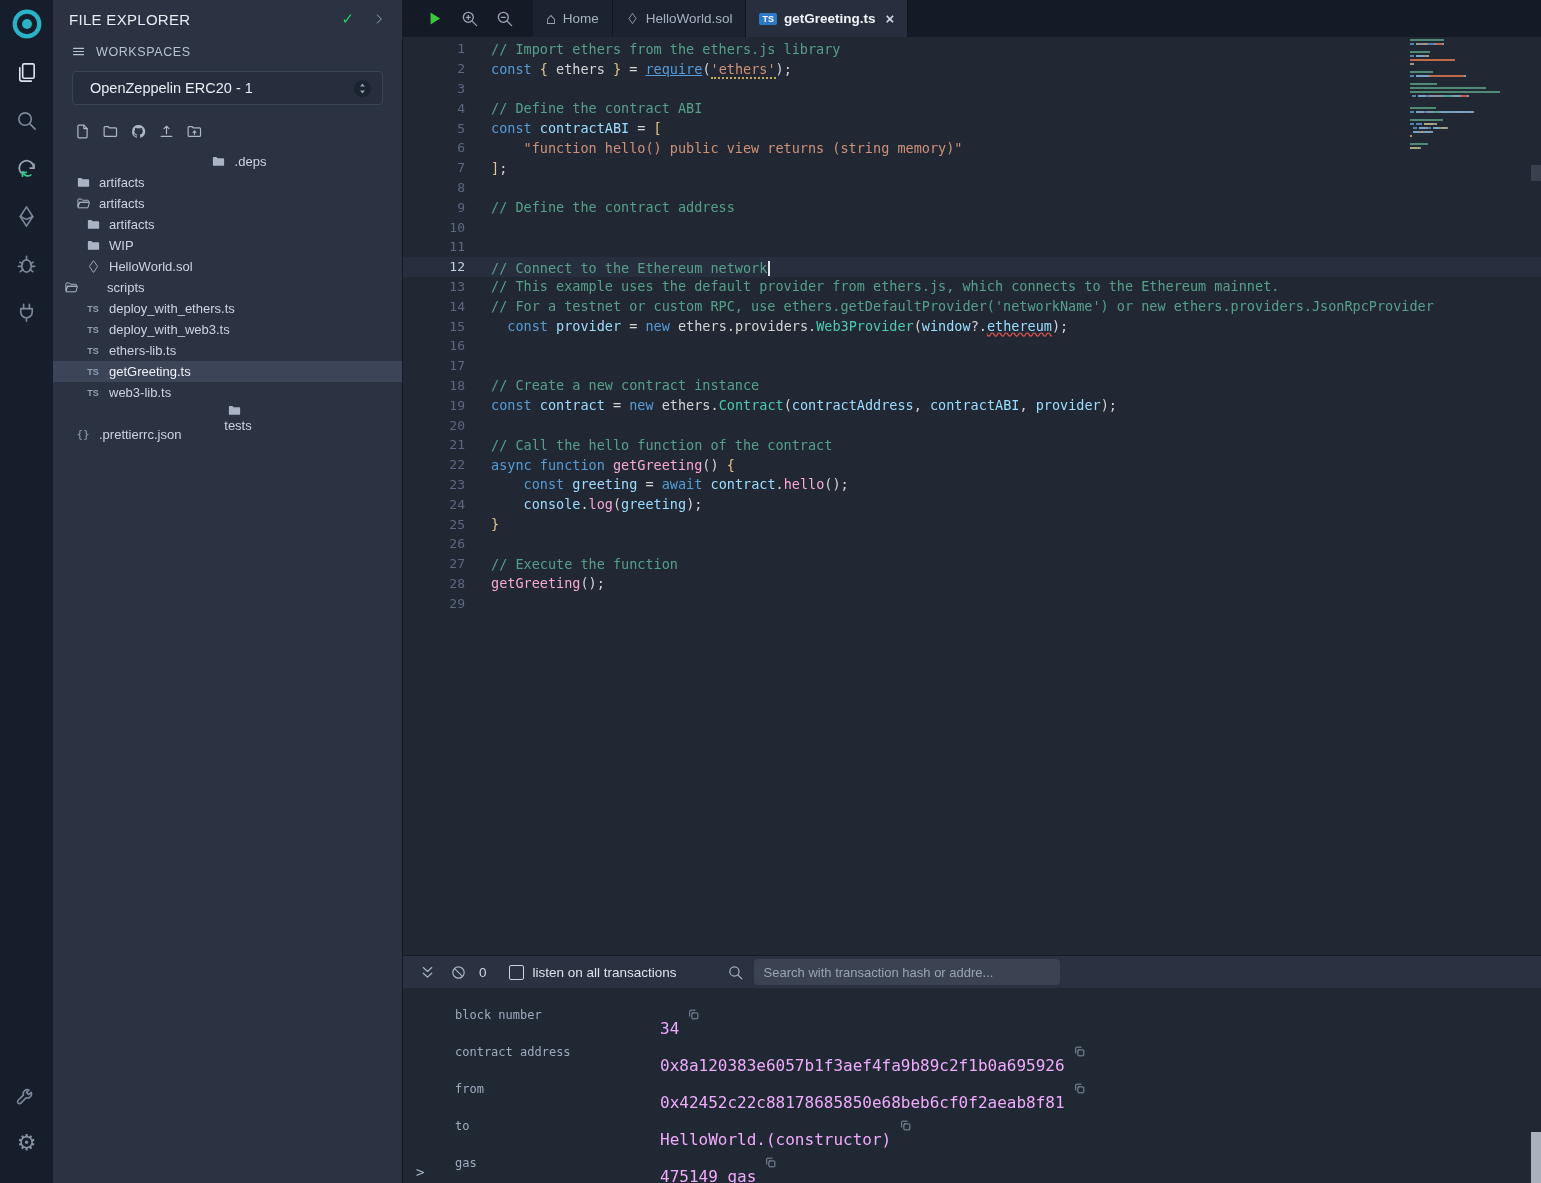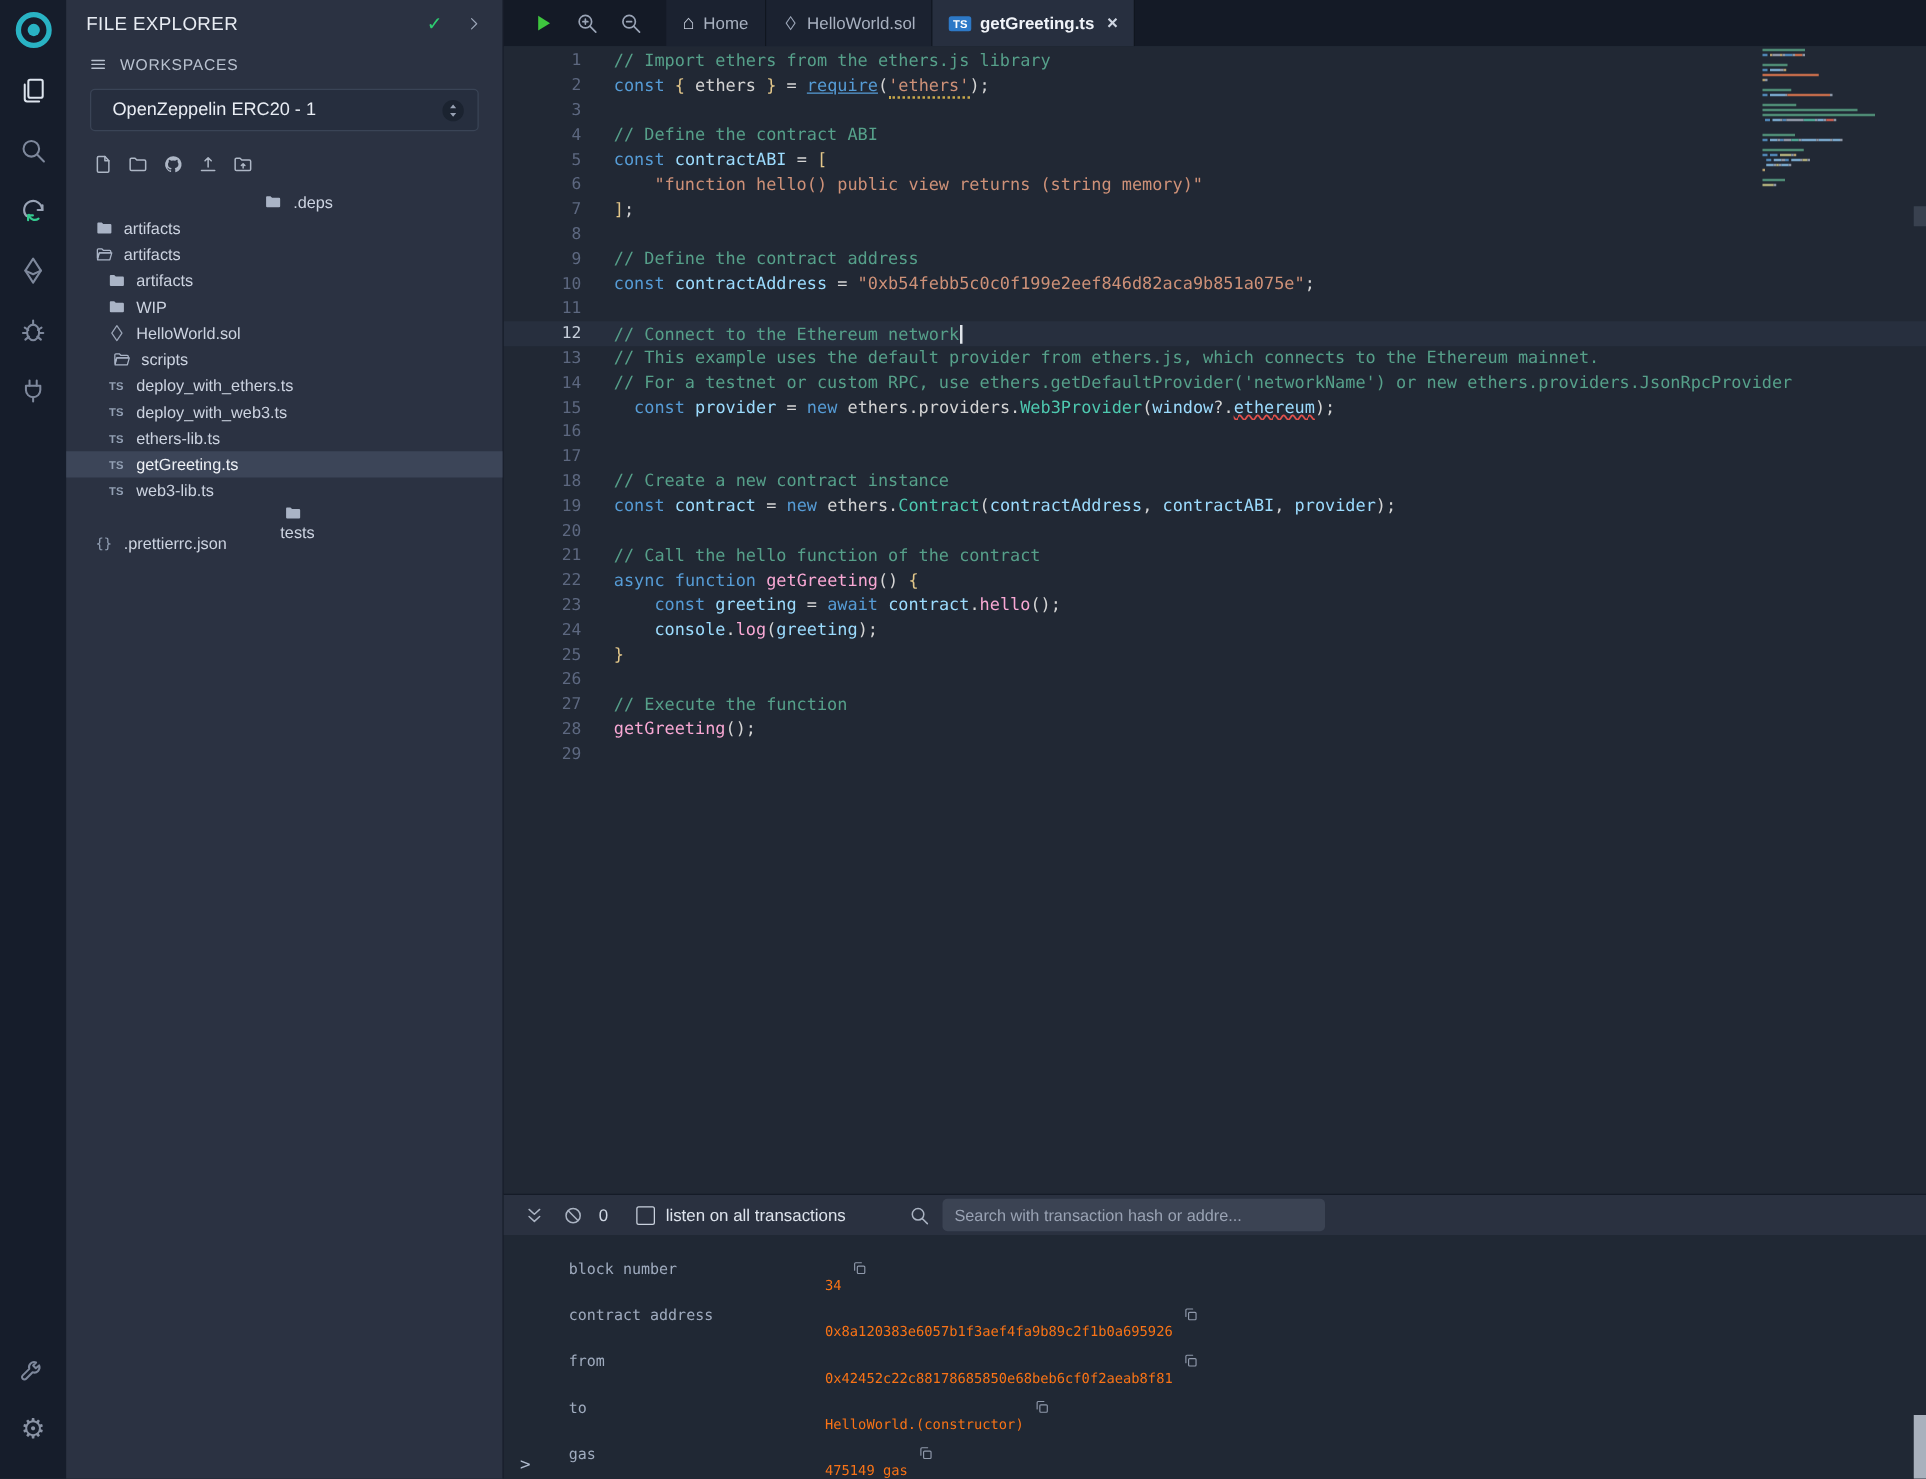--- a/index.html
+++ b/index.html
@@ -111,21 +111,21 @@
   .tt-check { margin-left:22px; width:15px; height:15px; border:1.4px solid #c9d1dd; border-radius:2px; background:transparent; cursor:pointer; }
   .tt-listen { margin-left:9px; color:#dde3ec; font-size:13.5px; }
   .tt-search-icon { margin-left:50px; }
   .tt-input { margin-left:10px; width:306px; height:26px; background:#3b4353; border:none; border-radius:4px;
     color:#dfe5ee; font-size:13px; padding:0 10px; outline:none; font-family:"Liberation Sans",sans-serif; }
   .tt-input::placeholder { color:#9aa3b4; }
 
   .term-body { flex:1; padding-top:8px; overflow:hidden; font-family:"DejaVu Sans Mono",monospace; }
   .term-row { display:flex; align-items:center; height:37px; padding-left:52px; }
   .term-key { width:205px; flex-shrink:0; font-size:12px; color:#9fabbe; }
-  .term-val { font-size:11px; color:#f97316;margin-top:28px; }
+  .term-val { font-size:16px; color:#f0abfc;margin-top:28px; }
   .term-copy { margin-left:8px; display:flex; color:#8f99ab; cursor:pointer; }
   .term-copy svg { width:13px; height:13px; }
   .term-prompt { position:absolute; left:13px; bottom:3px; font-family:"DejaVu Sans Mono",monospace; font-size:14px; color:#aeb9cc; }
 
   
   .win-thumb-bottom { position:absolute; right:0; bottom:0; width:10px; height:51px; background:#a9b1bd; cursor:pointer; }
 </style>
 </head>
 <body>
 
@@ -292,21 +292,21 @@
           <span class="tree-label">WIP</span>
         </div>
         <div class="tree-row" style="padding-left: 31px;">
           <span class="tree-icon">
             <svg viewBox="0 0 24 24" fill="none" stroke="#9aa4b6" stroke-width="1.6" stroke-linejoin="round">
               <path d="M12 2.5L5.5 12 12 21.5 18.5 12z"></path>
             </svg>
           </span>
           <span class="tree-label">HelloWorld.sol</span>
         </div>
-        <div class="tree-row" style="padding-left: 35px;">
+        <div class="tree-row" style="padding-left: 9px; gap: 20px;">
           <span class="tree-icon">
             <svg viewBox="0 0 24 24" fill="none" stroke="#aab4c6" stroke-width="1.6" stroke-linejoin="round">
               <path d="M3 6.2c0-.8.6-1.4 1.4-1.4h4.2l2 2h8.2c.8 0 1.4.6 1.4 1.4V10H5.5L3 17z"></path>
               <path d="M5.5 10h16L19 18.9H3.2z"></path>
             </svg>
           </span>
           <span class="tree-label">scripts</span>
         </div>
         <div class="tree-row" style="padding-left: 31px;">
           <span class="tree-icon">
@@ -434,21 +434,20 @@
           <div class="ed-row">
             <span class="ln">8</span>
             <span class="code"></span>
           </div>
           <div class="ed-row">
             <span class="ln">9</span>
             <span class="code"><span class="tk-cm">// Define the contract address</span></span>
           </div>
           <div class="ed-row">
             <span class="ln">10</span>
-            <span class="code"><span class="tk-kw">const</span><span class="tk-pln"> </span><span class="tk-var">contractAddress</span><span class="tk-pln"> = </span><span class="tk-str">"0xb54febb5c0c0f199e2eef846d82aca9b851a075e"</span><span class="tk-pln">;</span></span>
           </div>
           <div class="ed-row">
             <span class="ln">11</span>
             <span class="code"></span>
           </div>
           <div class="ed-row active">
             <span class="ln">12</span>
             <span class="code"><span class="tk-cm">// Connect to the Ethereum network</span><span class="caret"></span></span>
           </div>
           <div class="ed-row">

